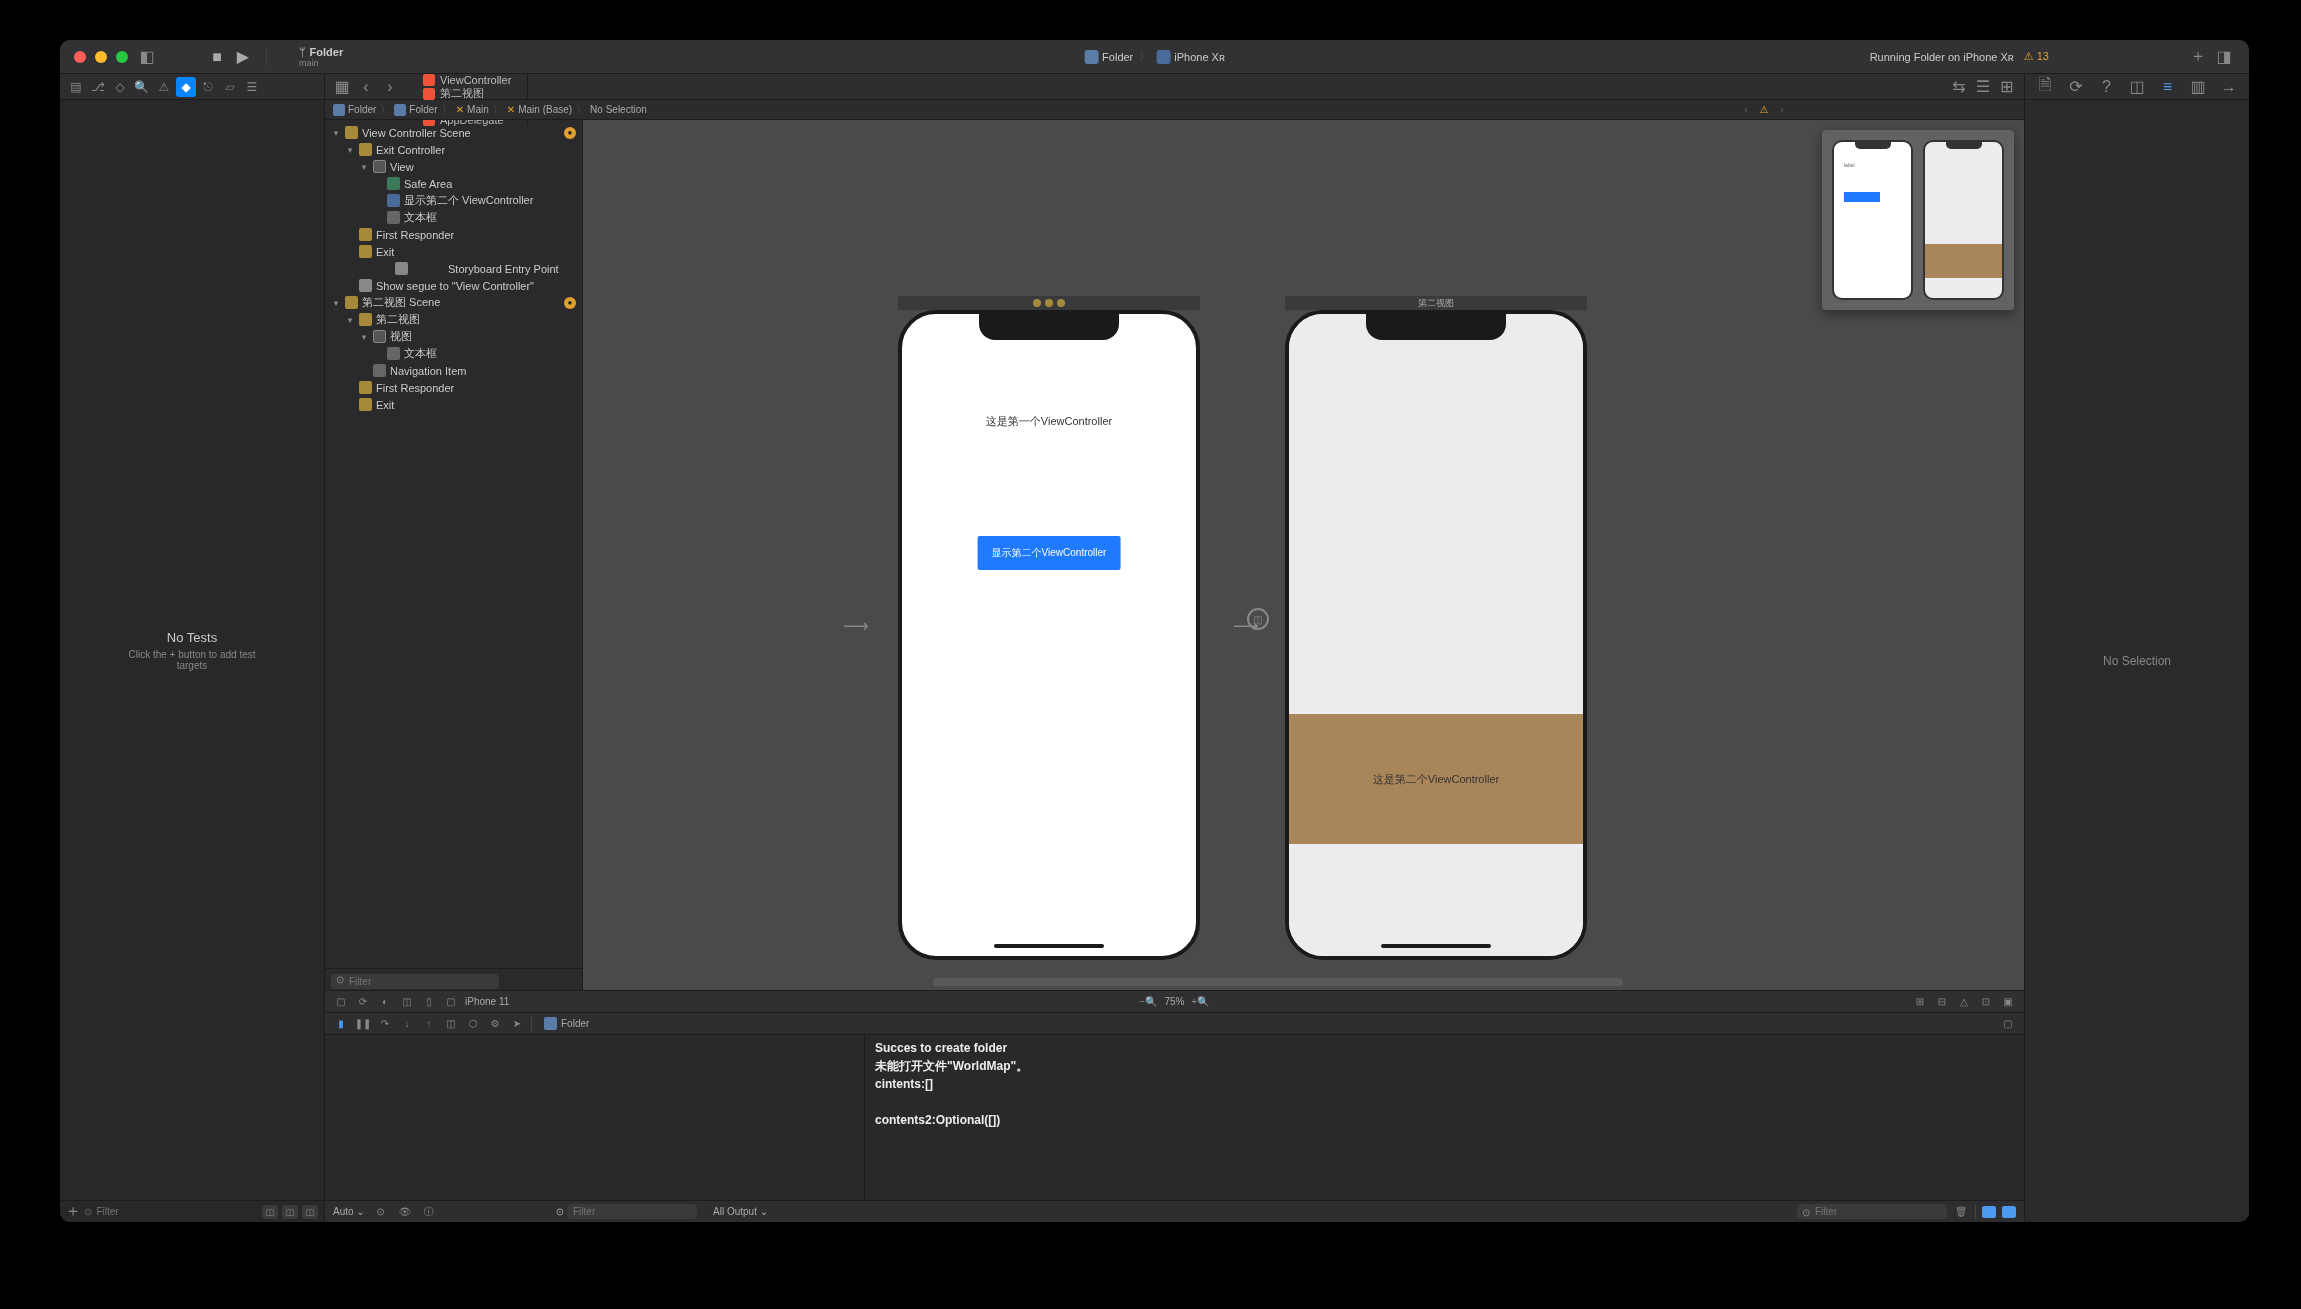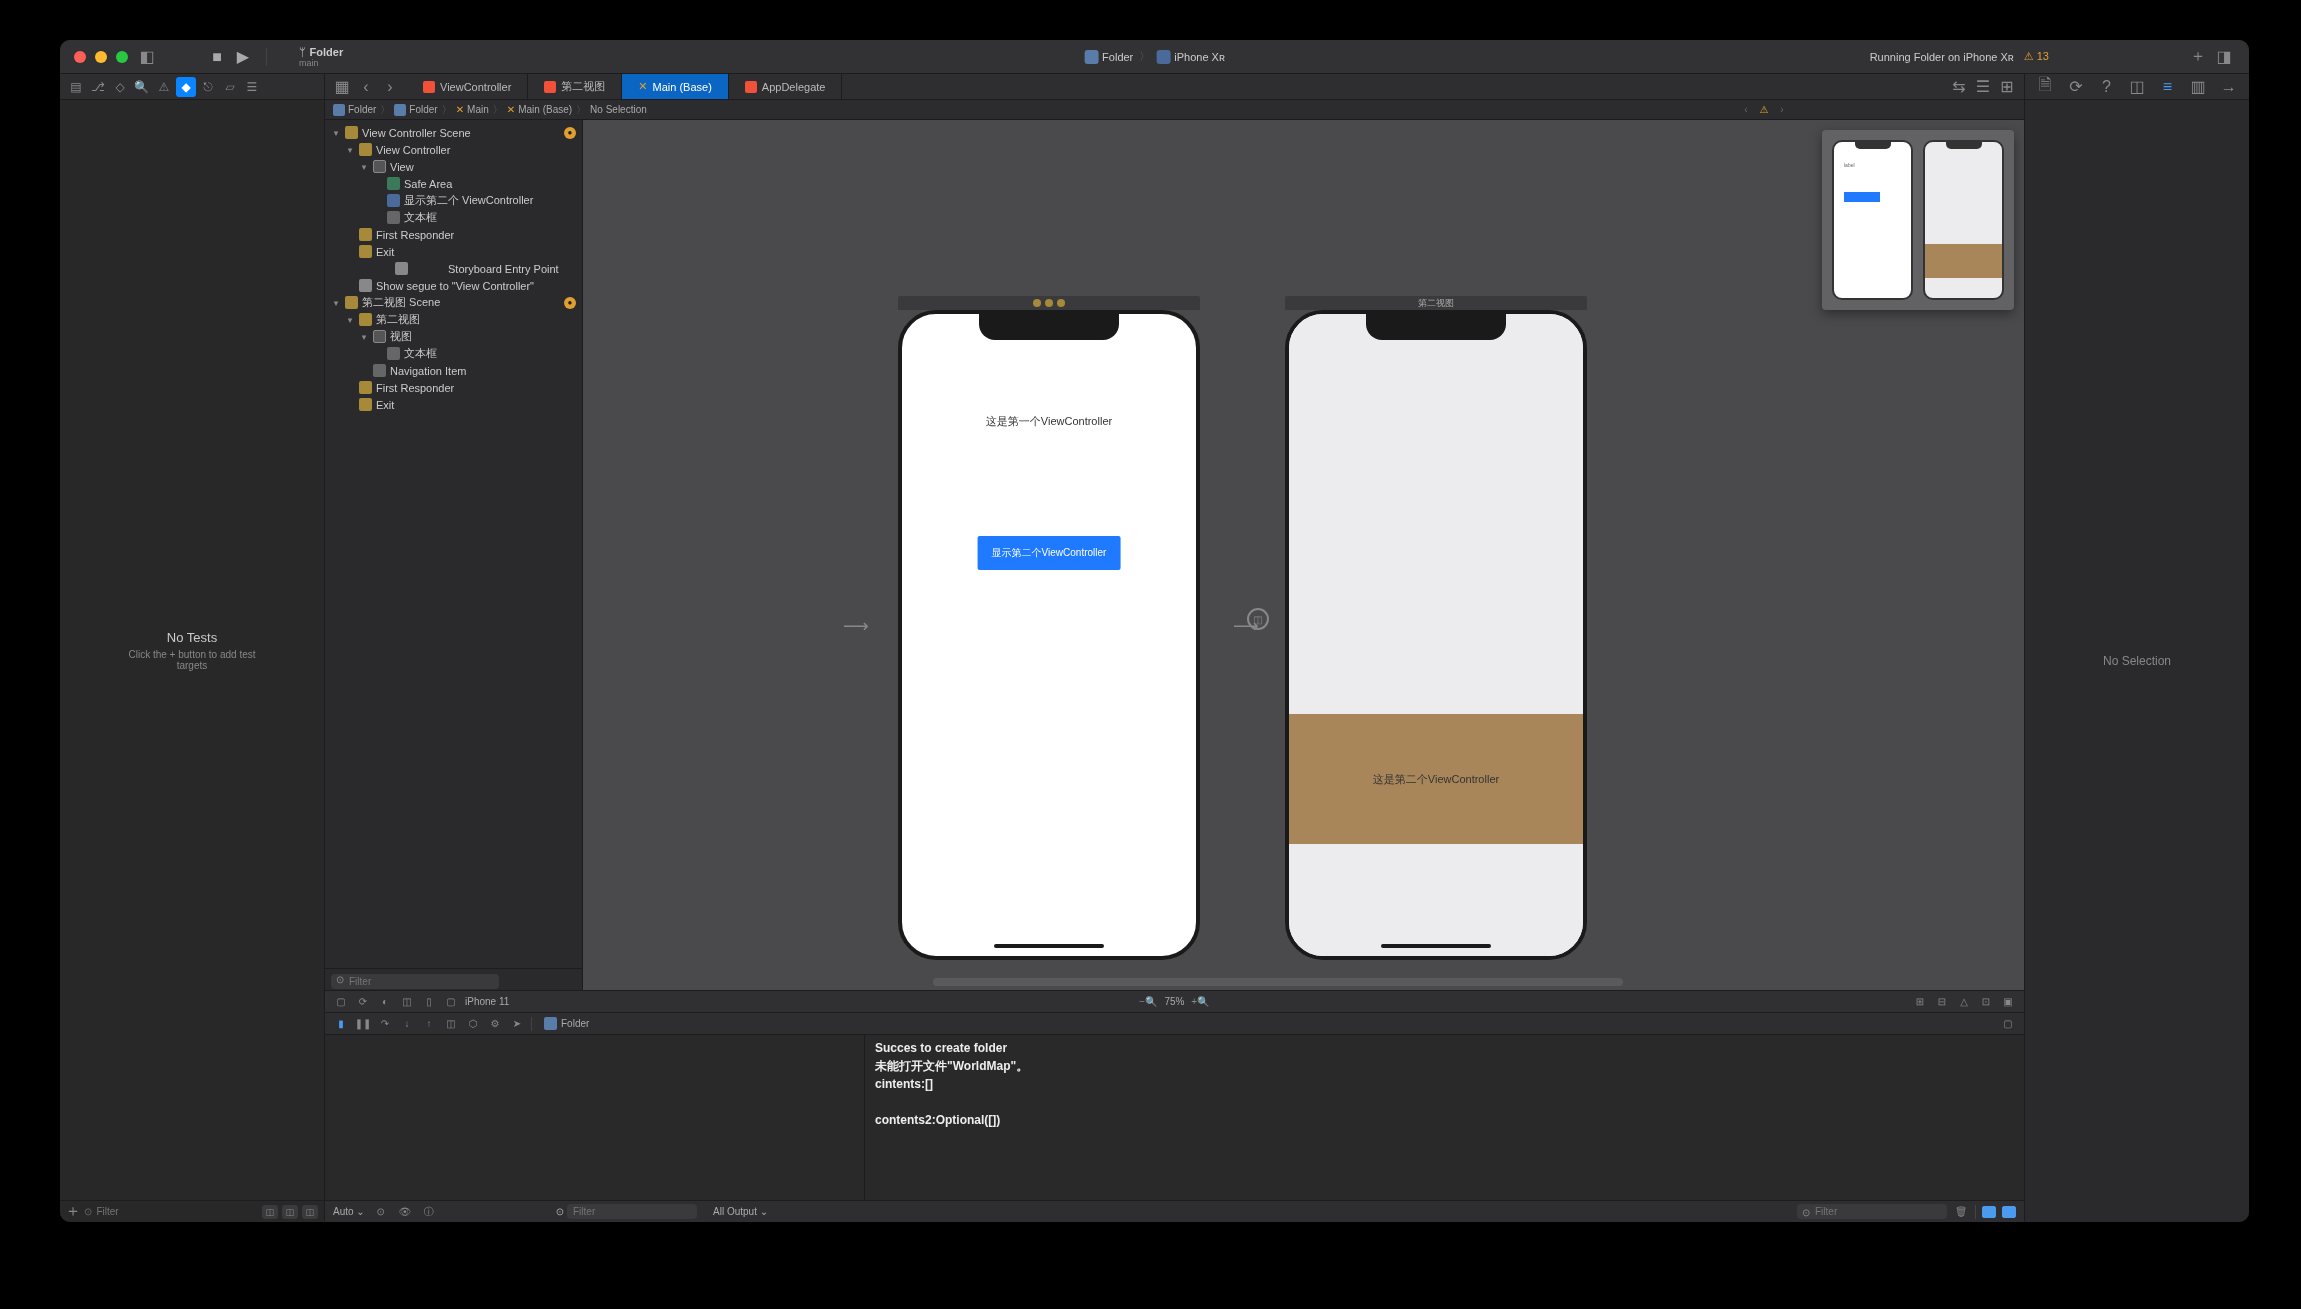--- a/index.html
+++ b/index.html
@@ -200,21 +200,21 @@
       <div class="tb-btn">⎋</div>
       <div class="tb-btn">▱</div>
       <div class="tb-btn">☰</div>
     </div>
     <div class="tabs-row">
       <div class="nav-arrows">
         <div class="tb-btn">▦</div>
         <div class="tb-btn">‹</div>
         <div class="tb-btn">›</div>
       </div>
-      <div id="file-tabs-mount" style="display: flex;">
+      <div id="file-tabs-mount" style="display: flex; flex-direction: column;">
           <div class="file-tab">
             <span class="swift-icon"></span>
             <span>ViewController</span>
           </div>
           <div class="file-tab">
             <span class="swift-icon"></span>
             <span>第二视图</span>
           </div>
           <div class="file-tab active">
             <span style="color: rgb(224, 160, 48);">✕</span>
@@ -299,21 +299,21 @@
           <div class="outline-tree" id="outline-mount">
               <div class="tree-row" style="padding-left: 6px;">
                 <span class="arrow">▾</span>
                 <span class="icon ic-scene"></span>
                 <span>View Controller Scene</span>
                 <span class="warn">●</span>
               </div>
               <div class="tree-row" style="padding-left: 20px;">
                 <span class="arrow">▾</span>
                 <span class="icon ic-vc"></span>
-                <span>View Controller</span>
+                <span>Exit Controller</span>
               </div>
               <div class="tree-row" style="padding-left: 34px;">
                 <span class="arrow">▾</span>
                 <span class="icon ic-view"></span>
                 <span>View</span>
               </div>
               <div class="tree-row" style="padding-left: 48px;">
                 <span class="arrow"></span>
                 <span class="icon ic-safe"></span>
                 <span>Safe Area</span>

